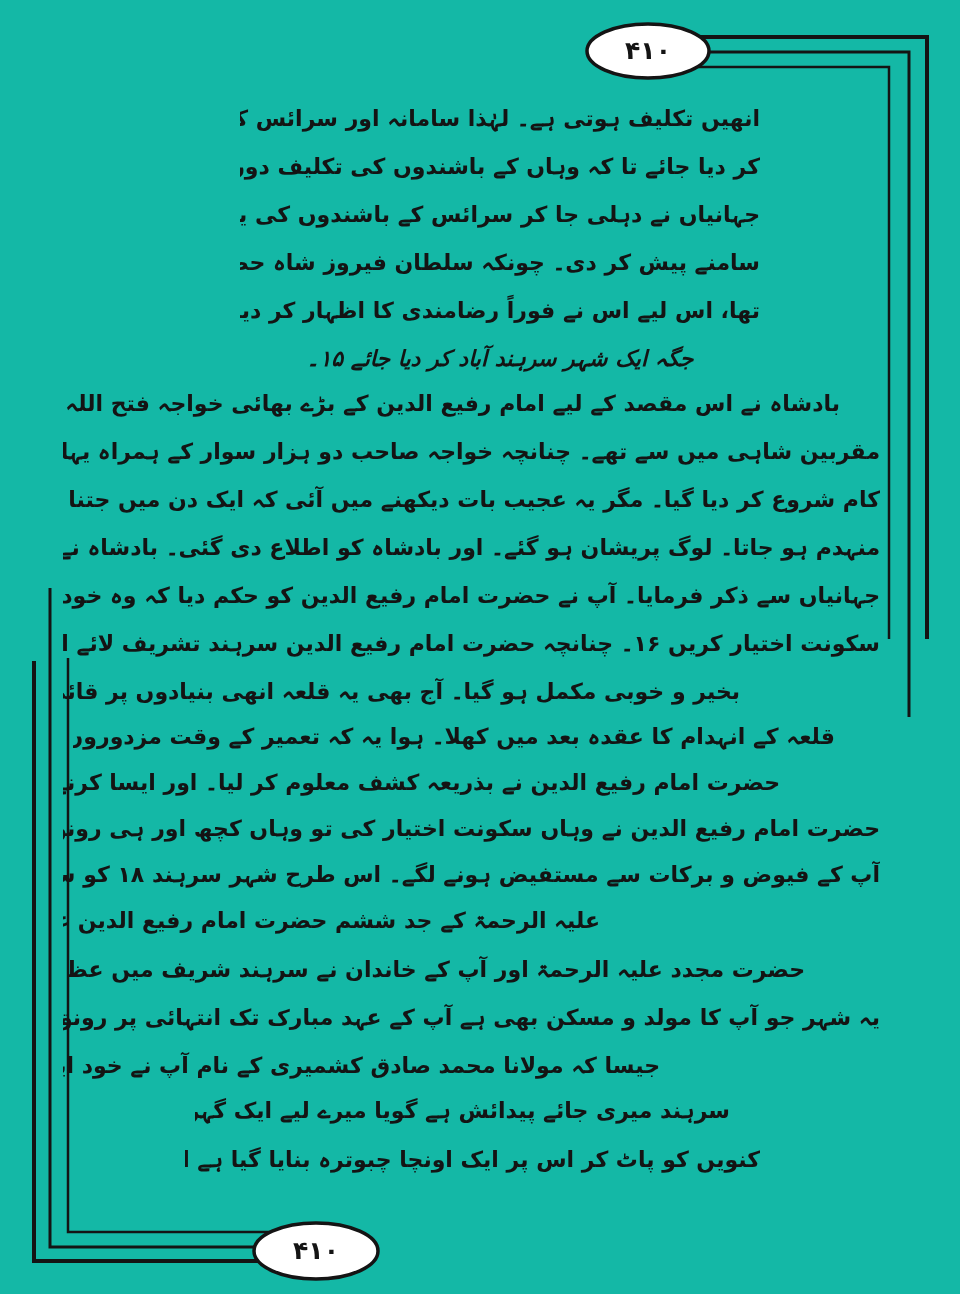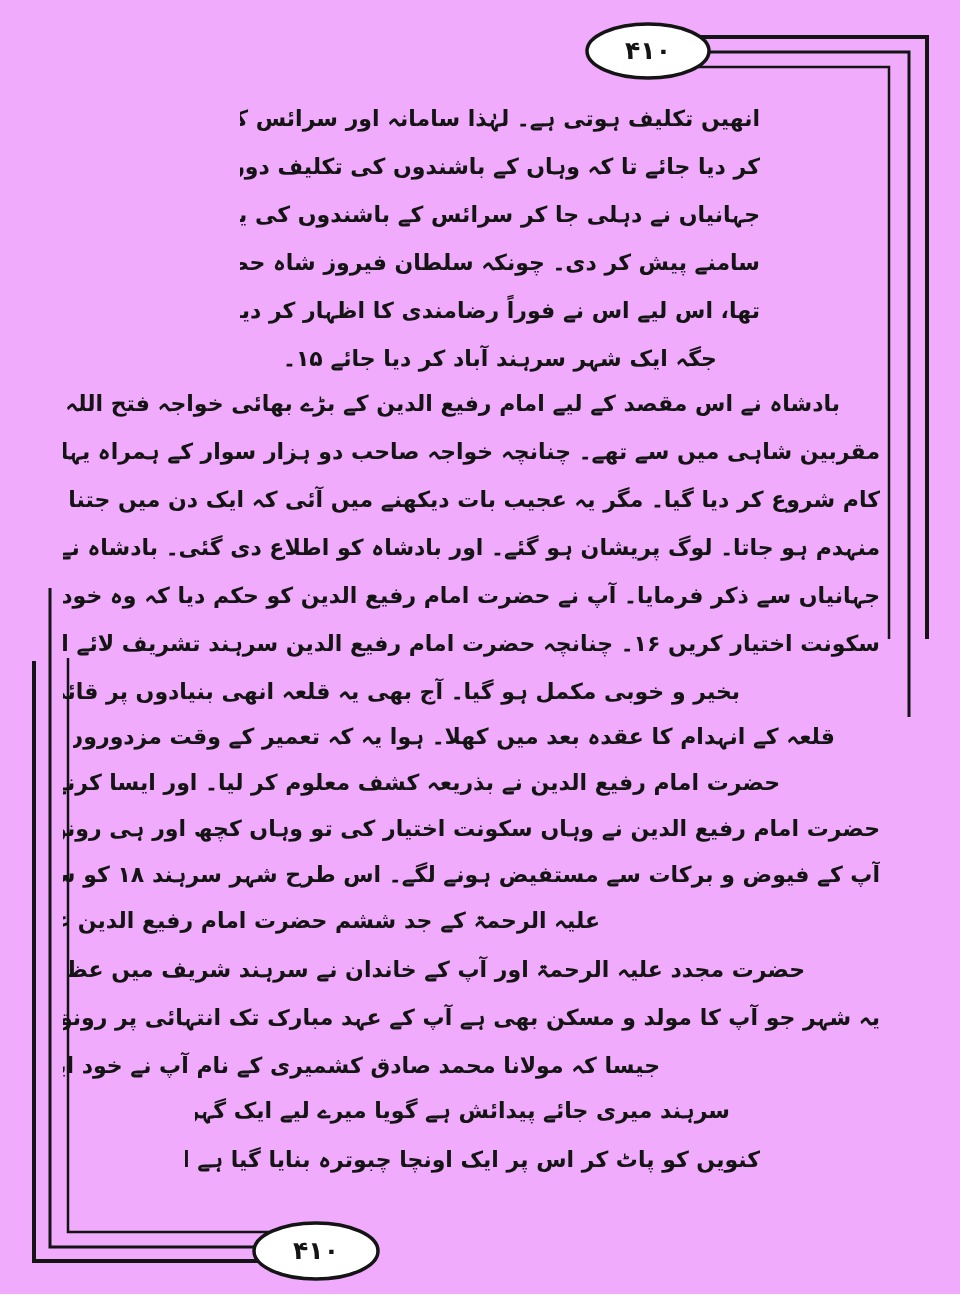--- a/index.html
+++ b/index.html
@@ -5,21 +5,21 @@
   html,body{margin:0;padding:0;}
   body{
     width:960px;height:1302px;
     background:#ffffff;
     overflow:hidden;
     font-family:"DejaVu Sans",sans-serif;
   }
   .page{
     position:relative;
     width:960px;height:1294px;
-    background:#f0abfc;
+    background:#14b8a6;
     color:#141414;
   }
   .deco{
     position:absolute;left:0;top:0;
     pointer-events:none;
   }
   .pagenum{
     position:absolute;
     width:122px;height:40px;
     text-align:center;
@@ -73,21 +73,21 @@
 
   <div class="pagenum top">۴۱۰</div>
   <div class="pagenum bottom">۴۱۰</div>
 
   <div class="block q1">
     <div class="line">انھیں تکلیف ہوتی ہے۔ لہٰذا سامانہ اور سرائس کے درمیان ایک شہر آباد</div>
     <div class="line">کر دیا جائے تا کہ وہاں کے باشندوں کی تکلیف دور ہو۔ حضرت مخدوم</div>
     <div class="line">جہانیاں نے دہلی جا کر سرائس کے باشندوں کی یہ درخواست بادشاہ کے</div>
     <div class="line">سامنے پیش کر دی۔ چونکہ سلطان فیروز شاہ حضرت مخدوم صاحب کا مرید</div>
     <div class="line">تھا، اس لیے اس نے فوراً رضامندی کا اظہار کر دیا۔ اور حکم دے دیا کہ اس</div>
-    <div class="line center" style="margin:0 40px;">جگہ ایک شہر سرہند آباد کر دیا جائے ۱۵۔</div>
+    <div class="line center" style="margin:0 40px;font-style:italic;">جگہ ایک شہر سرہند آباد کر دیا جائے ۱۵۔</div>
   </div>
 
   <div class="block p2">
     <div class="line" style="margin-right:40px;">بادشاہ نے اس مقصد کے لیے امام رفیع الدین کے بڑے بھائی خواجہ فتح اللہ کو متعین کیا جو</div>
     <div class="line">مقربین شاہی میں سے تھے۔ چنانچہ خواجہ صاحب دو ہزار سوار کے ہمراہ یہاں تشریف لائے اور قلعہ کی تعمیر کا</div>
     <div class="line">کام شروع کر دیا گیا۔ مگر یہ عجیب بات دیکھنے میں آئی کہ ایک دن میں جتنا قلعہ تعمیر کیا جاتا دوسرے روز وہ</div>
     <div class="line">منہدم ہو جاتا۔ لوگ پریشان ہو گئے۔ اور بادشاہ کو اطلاع دی گئی۔ بادشاہ نے اپنے مرشد حضرت مخدوم</div>
     <div class="line">جہانیاں سے ذکر فرمایا۔ آپ نے حضرت امام رفیع الدین کو حکم دیا کہ وہ خود قلعہ سرہند کی بنیاد رکھیں اور وہیں</div>
     <div class="line">سکونت اختیار کریں ۱۶۔ چنانچہ حضرت امام رفیع الدین سرہند تشریف لائے اور قلعہ کی بنیاد رکھی۔ اور وہ</div>
     <div class="line endleft" style="margin-right:140px;">بخیر و خوبی مکمل ہو گیا۔ آج بھی یہ قلعہ انھی بنیادوں پر قائم ہے۔</div>

